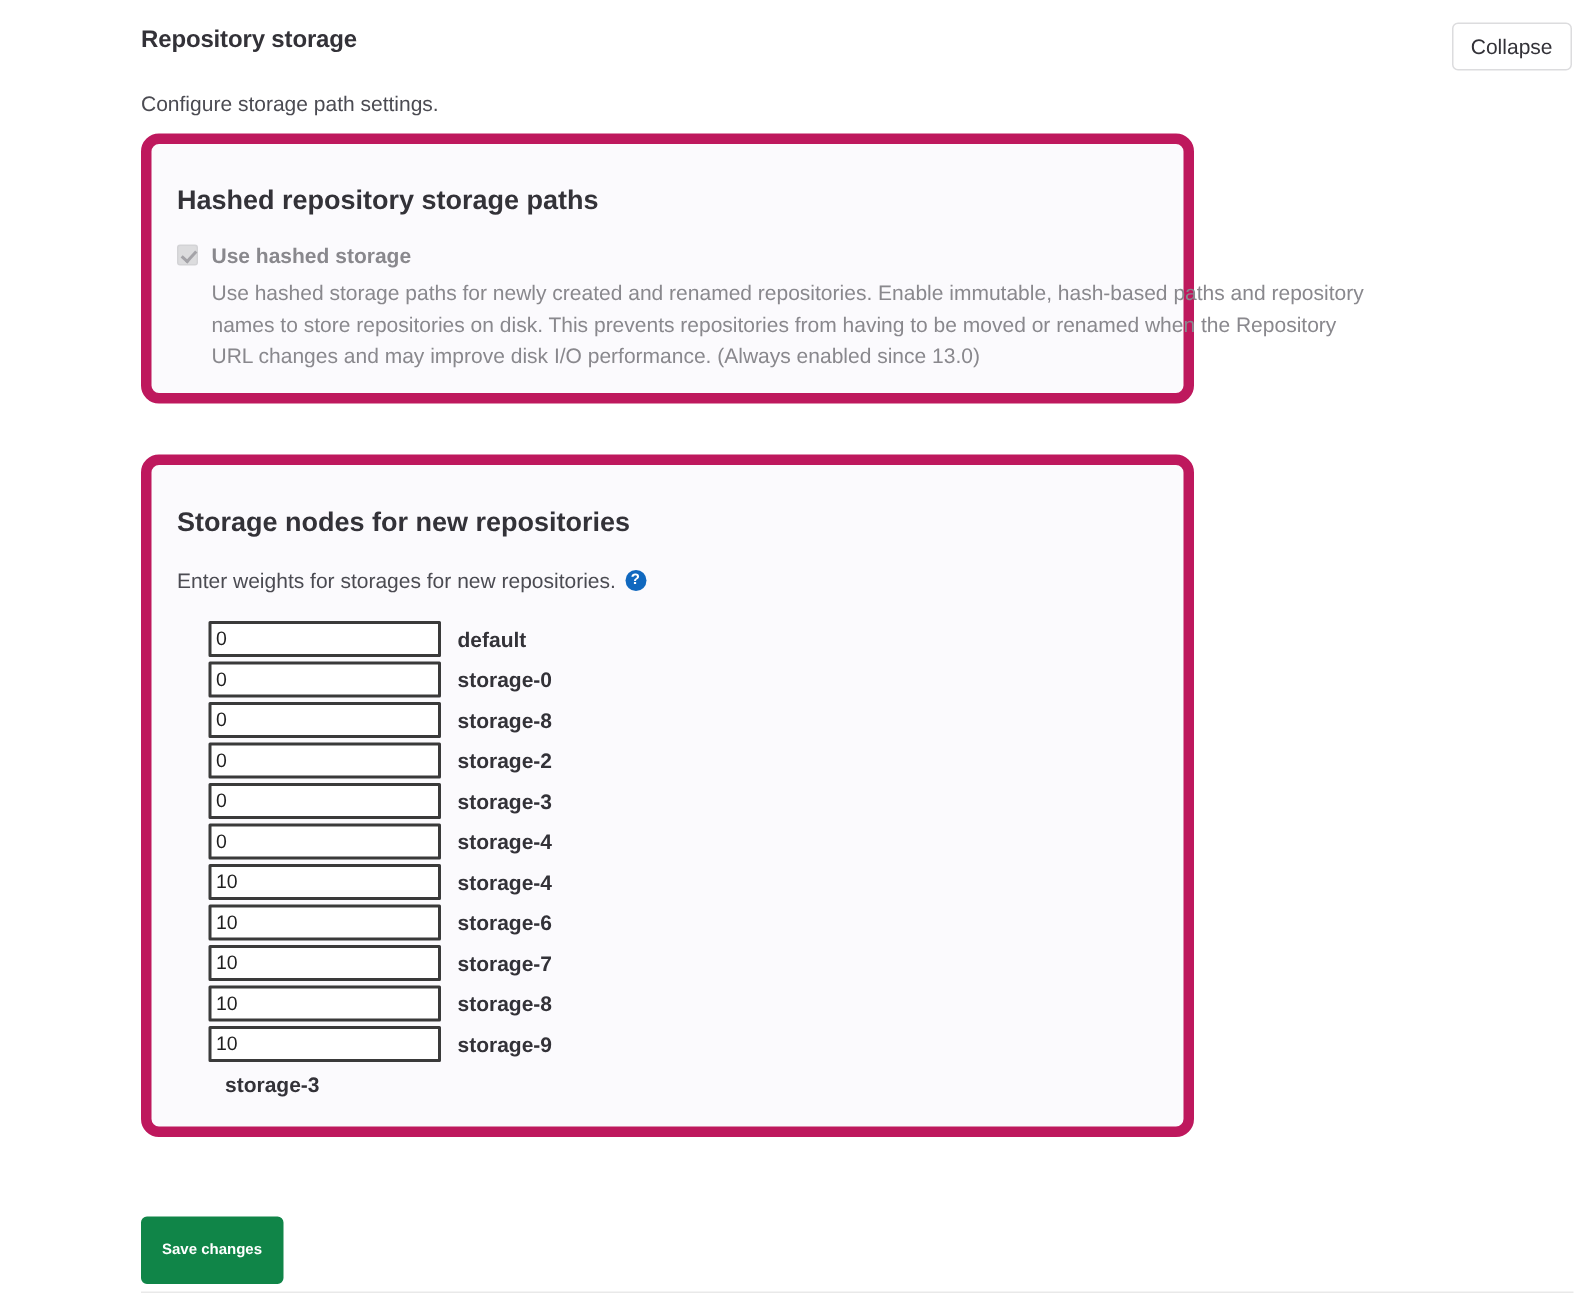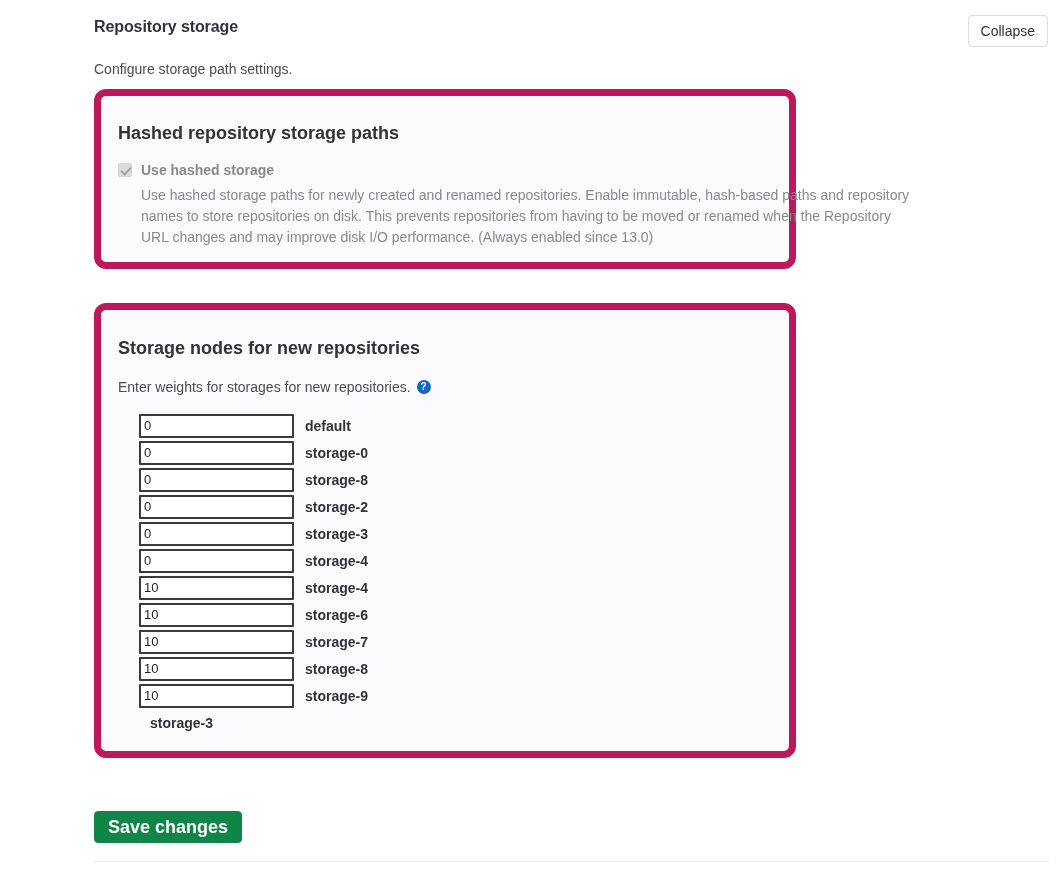--- a/index.html
+++ b/index.html
@@ -176,28 +176,28 @@
     color: #333238;
     line-height: 18px;
     white-space: nowrap;
   }
 
   
   .save-btn {
     position: absolute;
     left: 94px;
     top: 811px;
-    height: 32px;
+    height: 45px;
     padding: 0 13px;
     background: #108548;
     border: 1px solid #108548;
     border-radius: 4px;
     color: #ffffff;
     font-family: "Liberation Sans", sans-serif;
-    font-size: 18px;
+    font-size: 10px;
     font-weight: bold;
     line-height: 30px;
     cursor: pointer;
     box-sizing: border-box;
   }
   .bottom-divider {
     position: absolute;
     left: 94px;
     top: 861px;
     width: 955px;

